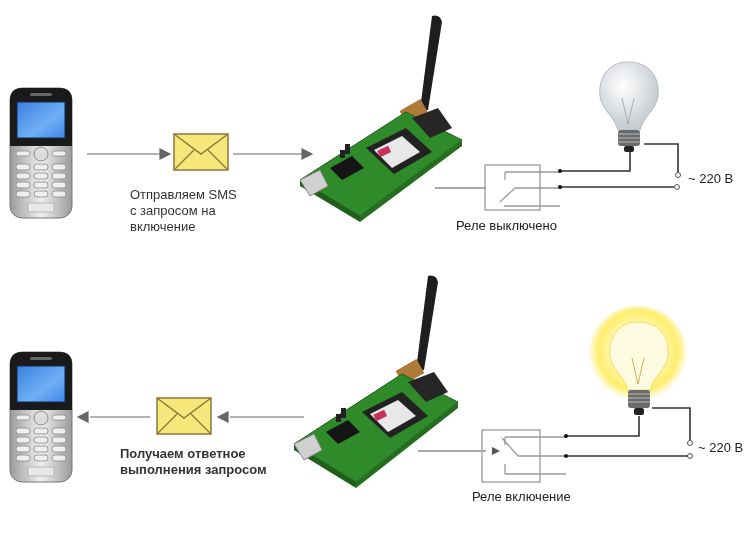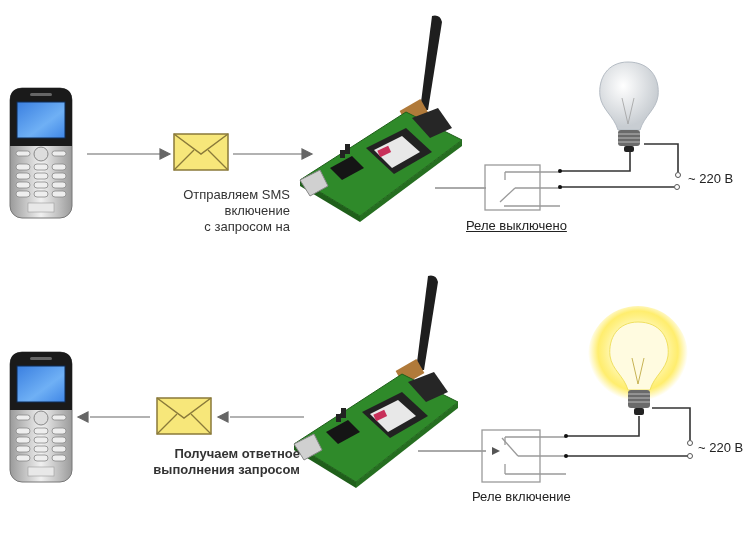--- a/index.html
+++ b/index.html
@@ -1,18 +1,18 @@
 <!DOCTYPE html>
 <html><head>
 <meta charset="utf-8">
 <style>
   html, body { margin: 0; padding: 0; background: #ffffff; }
   body { width: 750px; height: 541px; position: relative; overflow: hidden;
          font-family: "Liberation Sans", "DejaVu Sans", sans-serif; }
-  .caption { position: absolute; text-align: right; color: #333333; font-size: 13px; line-height: 16px; }
+  .caption { position: absolute; text-align: left; color: #333333; font-size: 13px; line-height: 16px; }
   .label { position: absolute; color: #222222; font-size: 13px; }
   svg { position: absolute; left: 0; top: 0; }
 </style>
 </head>
 <body>
 
 <div>
 
   <svg width="750" height="541" style="pointer-events:none">
     <defs>
@@ -129,24 +129,24 @@
           <line x1="618" y1="134" x2="640" y2="134"></line>
           <line x1="618" y1="138" x2="640" y2="138"></line>
           <line x1="618" y1="142" x2="640" y2="142"></line>
         </g>
       <rect x="624" y="146" width="10" height="6" rx="2" fill="#222"></rect>
     </g>
   </svg>
 
   <div class="caption" style="left:130px; top:187px; width:160px;">
     <div>Отправляем SMS</div>
+    <div>с запросом на</div>
     <div>включение</div>
-    <div>с запросом на</div>
   </div>
-  <div class="label" style="left:466px; top:218px;text-decoration:underline;">Реле выключено</div>
+  <div class="label" style="left:456px; top:218px;">Реле выключено</div>
   <div class="label" style="left:688px; top:171px;">~ 220 В</div>
 </div>
 
 <div>
   <svg width="750" height="541">
 
     <g transform="translate(10,352)">
       <rect x="0" y="0" width="62" height="130" rx="12" fill="url(#phoneBody)" stroke="#777" stroke-width="1"></rect>
       <path d="M0 12 Q0 0 12 0 L50 0 Q62 0 62 12 L62 58 L0 58 Z" fill="#1a1a1a"></path>
       <rect x="20" y="5" width="22" height="3" rx="1.5" fill="#666"></rect>

